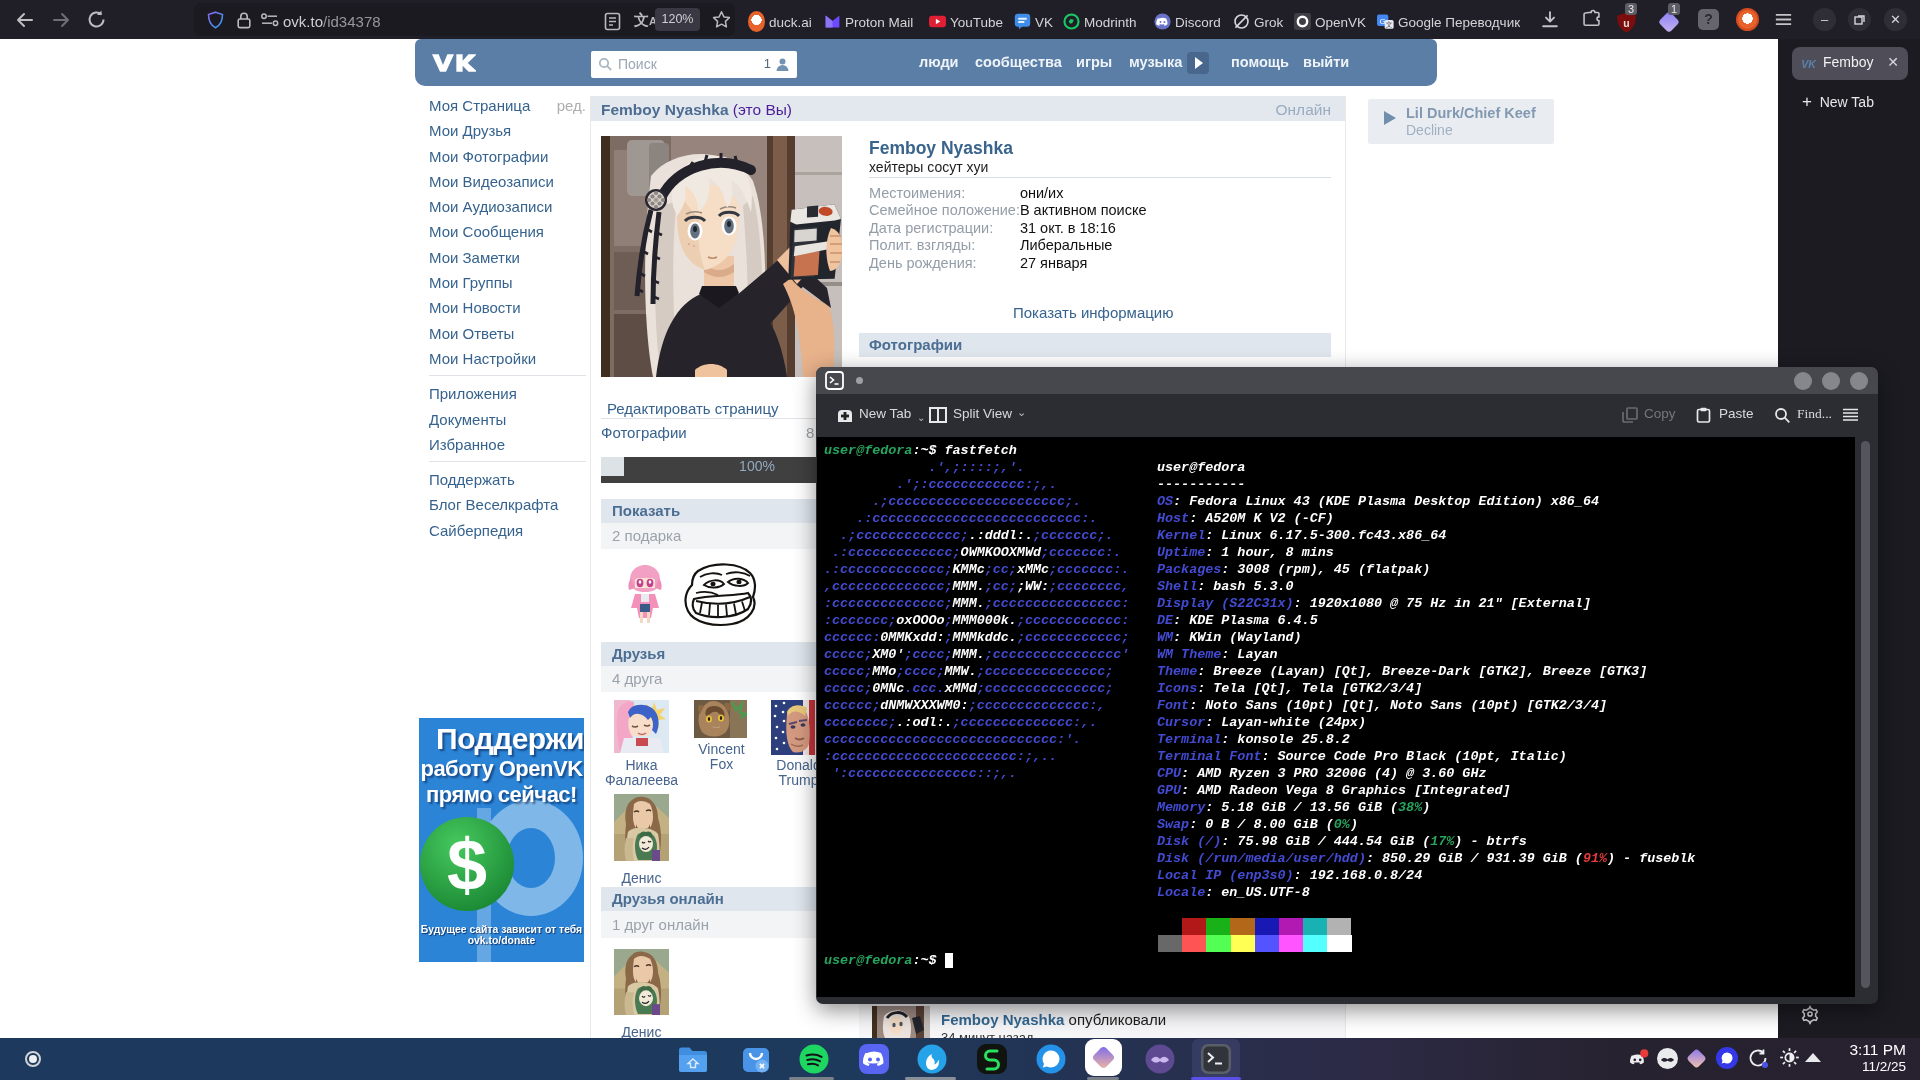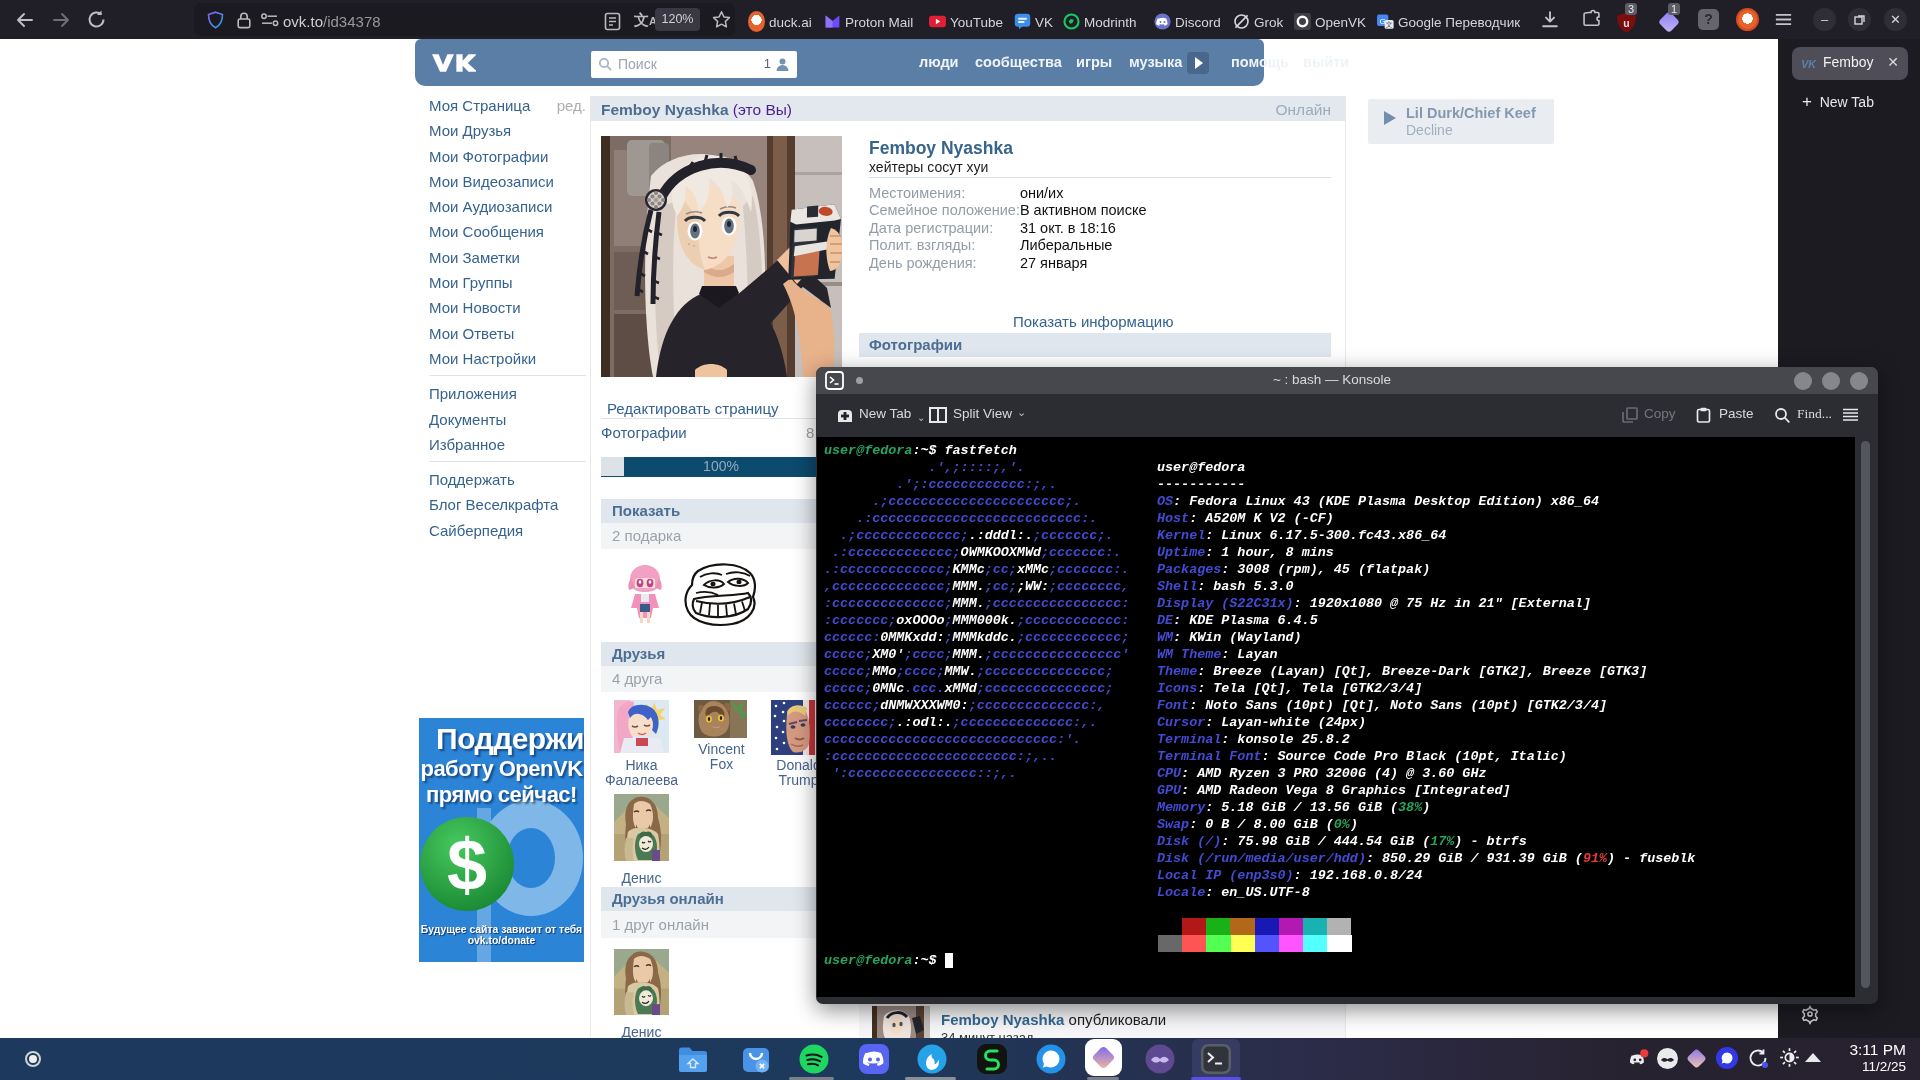--- a/index.html
+++ b/index.html
@@ -16,21 +16,21 @@
 .bmk .ic { display:inline-block; width:17px; height:21px; vertical-align:-5px; margin-right:4px; border-radius:4px; }
 .winbtn { position:absolute; top:8px; width:23px; height:23px; border-radius:50%; background:#2f2e36; color:#d6d6da; text-align:center; line-height:23px; font-size:13px; }
 
 
 #sidebar { position:absolute; left:1778px; top:39px; width:142px; height:999px; background:#1c1b22; }
 #tabactive { position:absolute; left:14px; top:8px; width:116px; height:33px; background:#4e4d58; border-radius:8px; color:#f2f2f4; font-size:14px; }
 #newtab { position:absolute; left:24px; top:53px; color:#e8e8ea; font-size:14px; }
 
 
 #page { position:absolute; left:0; top:39px; width:1778px; height:999px; background:#fff; }
-#vkhead { position:absolute; left:415px; top:0px; width:849px; height:47px; background:#5b7ea7; border-radius:6px 6px 10px 10px; }
+#vkhead { position:absolute; left:415px; top:0px; width:1022px; height:47px; background:#5b7ea7; border-radius:6px 6px 10px 10px; }
 #vksearch { position:absolute; left:176px; top:12px; width:206px; height:27px; background:#fff; border-radius:2px; }
 .vknav { position:absolute; top:0; height:47px; line-height:47px; color:#eef3f8; font-weight:bold; font-size:14.5px; }
 #menu { position:absolute; left:429px; top:58px; width:157px; }
 .mitem { display:block; color:#36638e; font-size:15px; margin-bottom:10.3px; height:15px; white-space:nowrap; }
 .msep { border-top:1px solid #dfe2e6; margin:7px 0 9px 0; }
 #newsbox { position:absolute; left:419px; top:507px; width:166px; height:161px; background:#f0f1f3; text-align:center; }
 #ad { position:absolute; left:419px; top:679px; width:165px; height:244px; background:linear-gradient(180deg,#2e8adc,#2576c4); overflow:hidden; text-align:center; }
 .sechead { position:absolute; background:#dfe6ed; color:#4c6e93; font-weight:bold; font-size:15px; }
 .subrow  { position:absolute; background:#f3f4f6; color:#9aa3ab; font-size:15px; }
 .bluelink { color:#36638e; }
@@ -259,29 +259,29 @@
       <tr>
               <td style="color:#939da8;">Полит. взгляды:</td>
               <td style="color:#111;">Либеральные</td>
             </tr>
       <tr>
               <td style="color:#939da8;">День рождения:</td>
               <td style="color:#111;">27 января</td>
             </tr>
     </tbody>
         </table>
-    <div style="color:#36638e;font-size:15px;margin-top:41px;margin-left:144px;">Показать информацию</div>
+    <div style="color:#36638e;font-size:15px;margin-top:32px;margin-left:144px;">Показать информацию</div>
   </div>
   <div class="sechead" style="left:859px; top:294px; width:472px; height:24px;"><span style="margin-left:10px;line-height:24px;">Фотографии</span></div>
 
   <div class="abs bluelink" style="left:607px;top:361px;font-size:15px;">Редактировать страницу</div>
   <div class="abs" style="left:601px;top:379px;width:240px;height:1px;background:#e0e3e7;"></div>
   <div class="abs bluelink" style="left:601px;top:385px;font-size:15px;">Фотографии</div>
   <div class="abs" style="left:806px;top:385px;font-size:15px;color:#9aa3ab;">8</div>
-  <div class="abs" style="left:601px;top:418px;width:240px;height:20px;background:#0c4a6e;">
+  <div class="abs" style="left:601px;top:418px;width:240px;height:26px;background:#404040;padding-left:36px;">
     <div style="position:absolute;left:0;top:0;width:23px;height:19px;background:#dde2e7;"></div>
     <div style="width:240px;text-align:center;line-height:19px;color:#93a9bf;font-size:14px;">100%</div>
   </div>
 
   <div class="sechead" style="left:601px; top:460px; width:240px; height:24px;"><span style="margin-left:11px;line-height:24px;">Показать</span></div>
   <div class="subrow" style="left:601px; top:484px; width:240px; height:26px;"><span style="margin-left:11px;line-height:26px;">2 подарка</span></div>
   <div class="abs" id="gift1" style="left:623px;top:525px;width:43px;height:63px;">
     <svg width="43" height="63" viewBox="0 0 43 63">
       <path d="M8 20 C4 8 14 1 22 1 C30 1 40 8 36 20 C34 26 30 28 22 28 C14 28 10 26 8 20 Z" fill="#f2a0c4"></path>
       <path d="M8 14 q-4 6 -2 12 l6 -2 Z M36 14 q4 6 2 12 l-6 -2 Z" fill="#ee8fb9"></path>
@@ -592,21 +592,20 @@
 </div>
 
 <div id="konsole">
   <div id="ktitle">
     <svg style="position:absolute;left:9px;top:4px;" width="19" height="19" viewBox="0 0 19 19">
       <rect x="1" y="1" width="17" height="17" rx="3" fill="none" stroke="#fff" stroke-width="1.8"></rect>
       <path d="M5 6 l3.5 3 L5 12" fill="none" stroke="#fff" stroke-width="1.6"></path>
       <line x1="9.5" y1="13" x2="13.5" y2="13" stroke="#fff" stroke-width="1.6"></line>
     </svg>
     <div style="position:absolute;left:40px;top:10px;width:7px;height:7px;border-radius:50%;background:#9d9fa3;"></div>
-    <div style="position:absolute;left:0;width:100%;top:5px;text-align:center;color:#dadada;font-size:13.5px;transform:translateX(-15px);">~ : bash — Konsole</div>
     <div style="position:absolute;right:66px;top:5px;width:18px;height:18px;border-radius:50%;background:#85878c;"></div>
     <div style="position:absolute;right:38px;top:5px;width:18px;height:18px;border-radius:50%;background:#85878c;"></div>
     <div style="position:absolute;right:10px;top:5px;width:18px;height:18px;border-radius:50%;background:#85878c;"></div>
   </div>
   <div id="ktool">
     <svg style="position:absolute;left:20px;top:13px;" width="18" height="17" viewBox="0 0 18 17">
       <path d="M2 15 v-8 a4 4 0 0 1 4-4 h6 a4 4 0 0 1 4 4 v8 Z" fill="#e7e8ea"></path>
       <rect x="7.6" y="5" width="2.8" height="8" fill="#222"></rect>
       <rect x="5" y="7.6" width="8" height="2.8" fill="#222"></rect>
     </svg>

